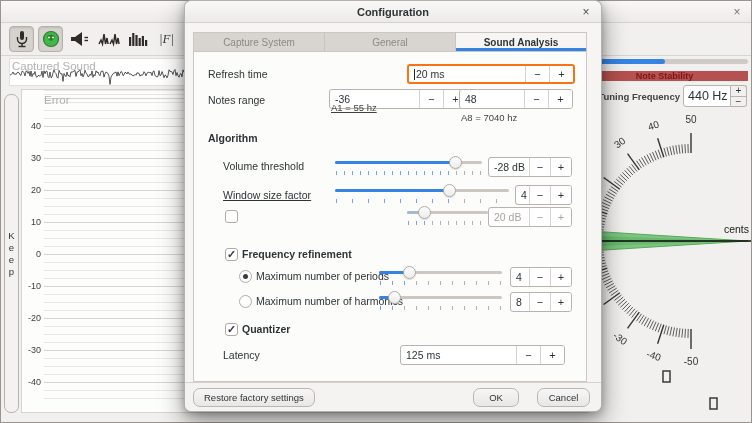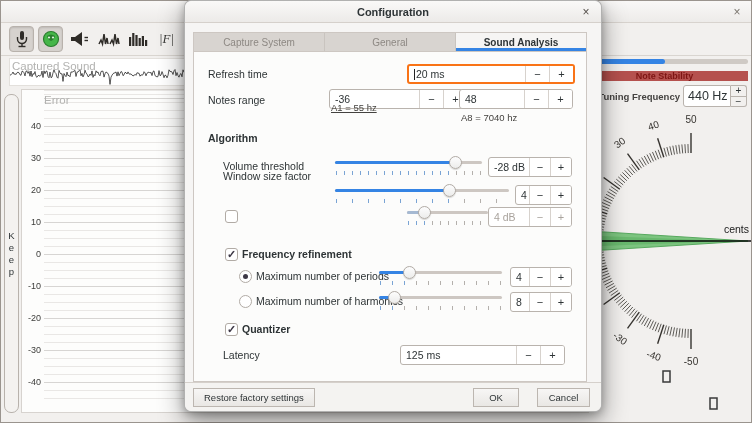--- a/index.html
+++ b/index.html
@@ -110,21 +110,21 @@
   
   .chk { position:absolute; width:13px; height:13px; background:#fff; border:1px solid #b1aba5; border-radius:3px; }
   .chk.checked::after { content:"✓"; position:absolute; left:1px; top:-1px; font-size:11px; color:#3d3846; font-weight:bold; }
   .radio { position:absolute; width:13px; height:13px; background:#fff; border:1px solid #b1aba5; border-radius:50%; }
   .radio.checked::after { content:""; position:absolute; left:3px; top:3px; width:5px; height:5px; border-radius:50%; background:#3d3846; }
 
   
   .actions { position:absolute; left:0; right:0; bottom:0; height:29px; border-top:1px solid #d5d0cb;
     background:#f4f3f1; border-radius:0 0 7px 7px; }
   .abtn { position:absolute; top:5px; height:19px; background:linear-gradient(#f7f6f5,#e9e7e4);
-    border:1px solid #bcb6b0; border-radius:0; font-size:9.5px; color:#2e3436; padding:0 10px; line-height:17px; }
+    border:1px solid #bcb6b0; border-radius:7px; font-size:9.5px; color:#2e3436; padding:0 10px; line-height:17px; }
 </style>
 </head>
 <body>
 
 <div class="mainwin">
 
   <div class="titlebar">
     <button class="win-close">×</button>
   </div>
 
@@ -408,21 +408,21 @@
             <div class="bluepart"></div>
           </div>
         <div class="thumb"></div>
       </div>
       <div class="spin narrowbtn" style="left:293px; top:104px; width:84px;">
         <div class="val">-28 dB</div>
         <button class="sbtn">−</button>
         <button class="sbtn">+</button>
       </div>
 
-      <div class="lbl" style="left:28px; top:117px;">Window size factor</div>
+      <div class="lbl" style="left:28px; top:136px;text-decoration:underline;">Window size factor</div>
       <div class="slider" style="left: 140px; top: 130px; width: 174px; --tickgap: 16px; --pos: 66%;">
         <div class="trough">
             <div class="fill"></div>
           </div>
         <div class="ticks">
             <div class="bluepart"></div>
           </div>
         <div class="thumb"></div>
       </div>
       <div class="spin narrowbtn" style="left:320px; top:132px; width:57px;">
@@ -435,21 +435,21 @@
       <div class="slider disabled" style="left: 212px; top: 152px; width: 81px; --tickgap: 8px; --pos: 22%;">
         <div class="trough">
             <div class="fill"></div>
           </div>
         <div class="ticks">
             <div class="bluepart"></div>
           </div>
         <div class="thumb"></div>
       </div>
       <div class="spin narrowbtn disabled" style="left:293px; top:154px; width:84px;">
-        <div class="val">4 dB</div>
+        <div class="val">20 dB</div>
         <button class="sbtn">−</button>
         <button class="sbtn">+</button>
       </div>
 
       <div class="chk checked" style="left:30px; top:195px;"></div>
       <div class="lbl bold" style="left:47px; top:195px;">Frequency refinement</div>
 
       <div class="radio checked" style="left:44px; top:217px;"></div>
       <div class="lbl" style="left:61px; top:217px;">Maximum number of periods</div>
       <div class="slider" style="left: 184px; top: 212px; width: 123px; --tickgap: 12px; --pos: 25%;">

